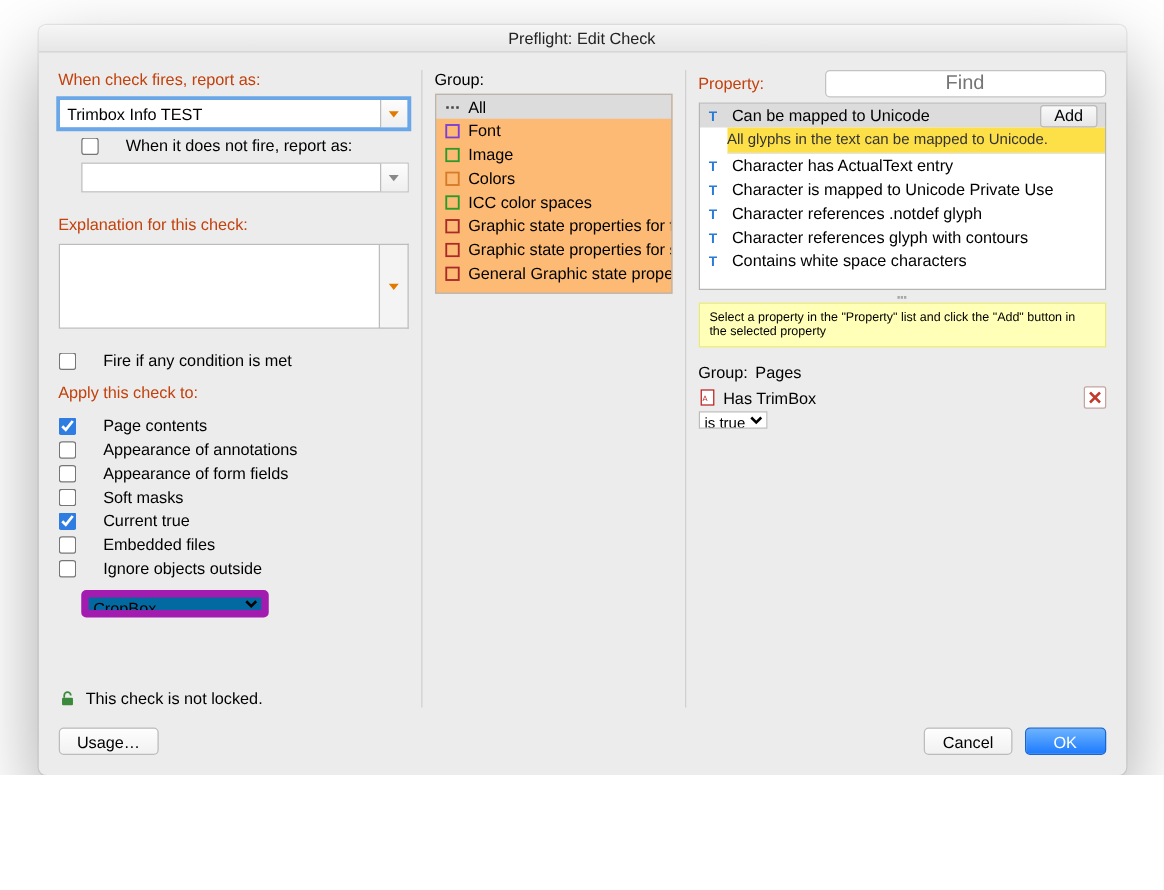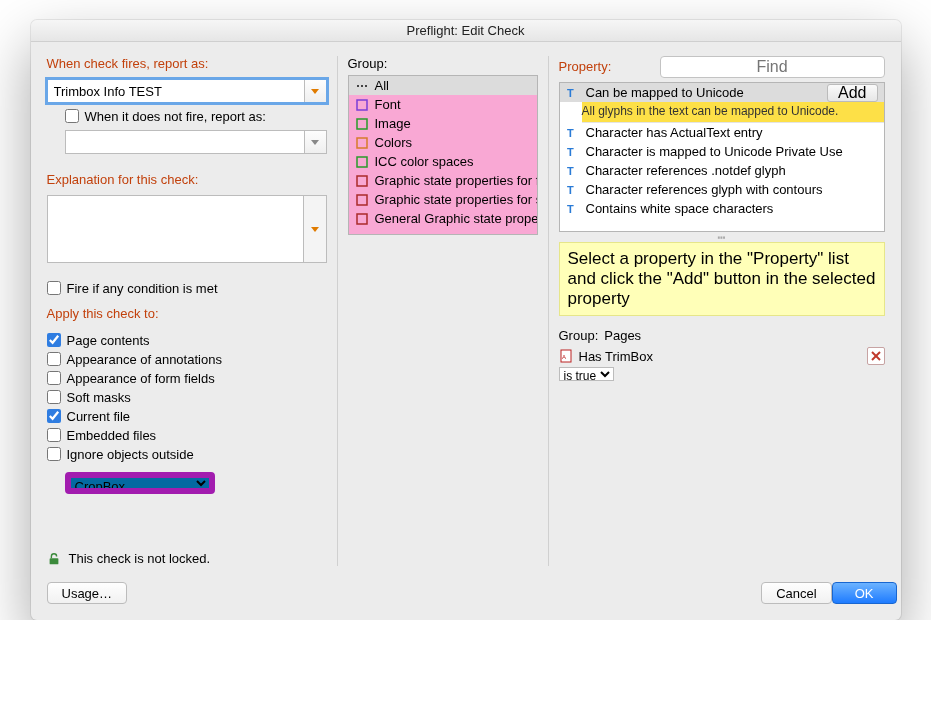--- a/index.html
+++ b/index.html
@@ -47,87 +47,87 @@
   .combo.highlight { outline:3px solid #6aa7e8; outline-offset:-1px; border-color:#4a90d9;}
   .combo input {
     flex:1; border:0; outline:0; font-size:13px; padding:0 6px; background:transparent;
   }
   .combo .arrow {
     width:22px; height:100%; border-left:1px solid #bcbcbc;
     display:flex;align-items:center;justify-content:center;
     background:linear-gradient(#fdfdfd,#efefef);
   }
   .combo .arrow svg{width:10px;height:10px;}
-  .chk { display:flex; align-items:flex-start; gap:6px; font-size:13px; color:#000; }
+  .chk { display:flex; align-items:flex-end; gap:22px; font-size:13px; color:#000; }
   .chk input { width:14px; height:14px; accent-color:#2f7de1;}
   .indent { margin-left:18px; }
   textarea.explain {
     width:100%; height:68px; resize:none; border:1px solid #bcbcbc; background:#fff;
     font-family:inherit; font-size:13px; padding:4px;
   }
   .explain-row{display:flex;gap:0;}
   .explain-row .arrow{
     width:24px;border:1px solid #bcbcbc;border-left:0;background:#f4f4f4;
     display:flex;align-items:center;justify-content:center;
   }
   .apply-list .chk{margin:4px 0;}
   select.small{
     width:150px;height:22px;font-size:13px;border:6px solid #a21caf;
     border-radius:4px;background:#0369a1;margin-left:18px;
   }
   .lock-row{display:flex;align-items:center;gap:8px;margin-top:auto;padding-top:6px;}
   .panel-label{font-size:13px;margin-bottom:4px;}
   .listbox{
-    flex:1;border:1px solid #b5b5b5;background:#f9a8d4;overflow-y:auto;
+    flex:1;border:1px solid #b5b5b5;background:#fdba74;overflow-y:auto;
     font-size:13px;
   }
   .listrow{
     display:flex;align-items:center;gap:6px;padding:1px 6px;height:19px;
     white-space:nowrap;overflow:hidden;
   }
   .listrow.sel{background:#dcdcdc;}
   .ico{width:14px;height:14px;display:inline-flex;align-items:center;justify-content:center;flex:none;}
   .right-head{display:flex;align-items:center;gap:10px;margin-bottom:4px;}
   .right-head .label{flex:0 0 auto;}
   .find{
     flex:0 0 130px;margin-left:auto;height:22px;border:1px solid #c3c3c3;
     border-radius:4px;background:#fff;padding:0 8px;font-size:16px;color:#999;
     text-align:center;
   }
   .prop-list{height:150px;border:1px solid #b5b5b5;background:#fff;overflow-y:auto;}
   .prop-row{display:flex;align-items:center;gap:6px;padding:1px 6px;height:19px;font-size:13px;white-space:nowrap;}
   .prop-row.sel{background:#dcdcdc;}
   .prop-row .addbtn{
-    margin-left:auto;font-size:16px;background:linear-gradient(#fafafa,#e6e6e6);
+    margin-left:auto;font-size:13px;background:linear-gradient(#fafafa,#e6e6e6);
     border:1px solid #bbb;border-radius:3px;padding:0 10px;height:18px;line-height:16px;
   }
   .prop-desc{
     margin-left:22px;padding:2px 6px 4px 0;font-size:12px;color:#333;background:#fde047;
     border-bottom:1px solid #e4e4e4;white-space:normal;
   }
   .grip{
     height:10px;display:flex;justify-content:center;align-items:center;color:#a8a8a8;
   }
   .hint{
-    background:#ffffb8;border:1px solid #e6e68a;padding:6px 8px;font-size:17px;
+    background:#ffffb8;border:1px solid #e6e68a;padding:6px 8px;font-size:10px;
   }
   .detail{
     margin-top:10px;font-size:13px;
   }
   .detail .hdr{display:flex;align-items:center;gap:6px;padding:2px 0;}
   .detail .remove{
     margin-left:auto;width:18px;height:18px;border:1px solid #c7a3a3;background:#fff;
     display:flex;align-items:center;justify-content:center;color:#c0392b;font-weight:bold;
     font-size:13px;border-radius:2px;
   }
   select.cond{
     height:14px;font-size:12px;border:1px solid #bcbcbc;background:#fff;
   }
   .footer{
-    display:flex;align-items:center;padding:10px 4px 16px 16px;
+    display:flex;align-items:center;gap:10px;padding:10px 16px 16px 16px;
   }
   .btn{
     height:22px;padding:0 14px;font-size:13px;border:1px solid #bcbcbc;
     border-radius:4px;background:linear-gradient(#fefefe,#f1f1f1);
   }
   .btn.primary{
     background:linear-gradient(#6cb3ff,#1e7bff);border-color:#1866d0;color:#fff;
     padding:0 22px;
   }
   .spacer{flex:1;}
@@ -195,21 +195,21 @@
           <label class="chk">
             <input type="checkbox" style="">
             <span>Appearance of form fields</span>
           </label>
           <label class="chk">
             <input type="checkbox" style="">
             <span>Soft masks</span>
           </label>
           <label class="chk">
             <input type="checkbox" checked="" style="">
-            <span>Current file</span>
+            <span>Current true</span>
           </label>
           <label class="chk">
             <input type="checkbox" style="">
             <span>Embedded files</span>
           </label>
           <label class="chk">
             <input type="checkbox" style="">
             <span>Ignore objects outside</span>
           </label>
         </div>

